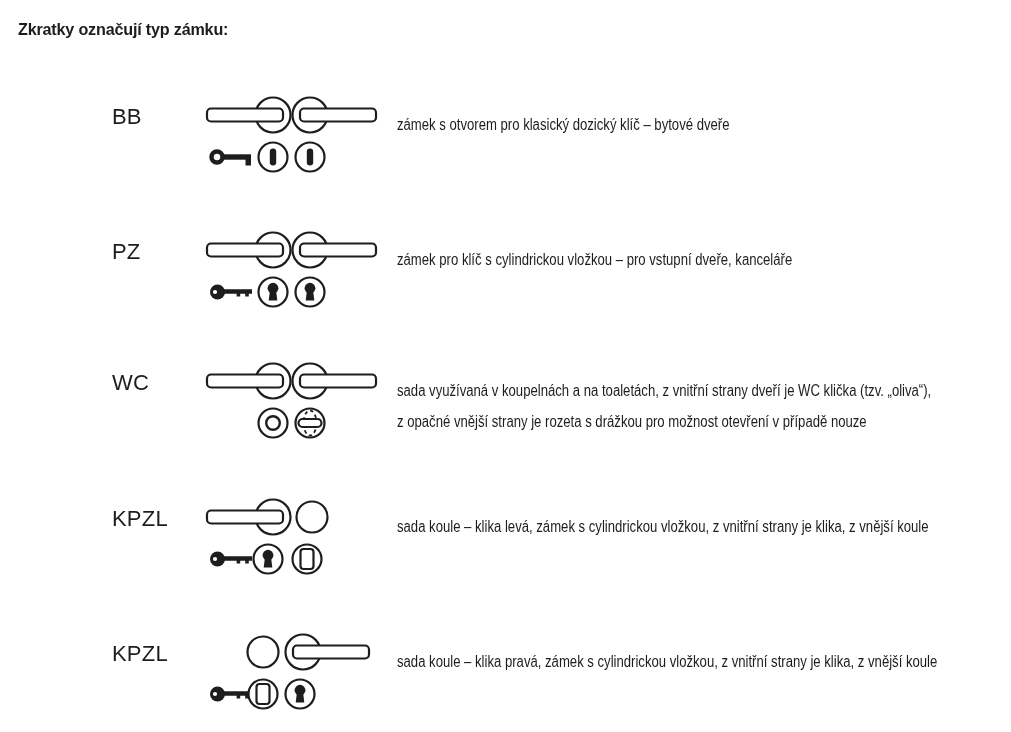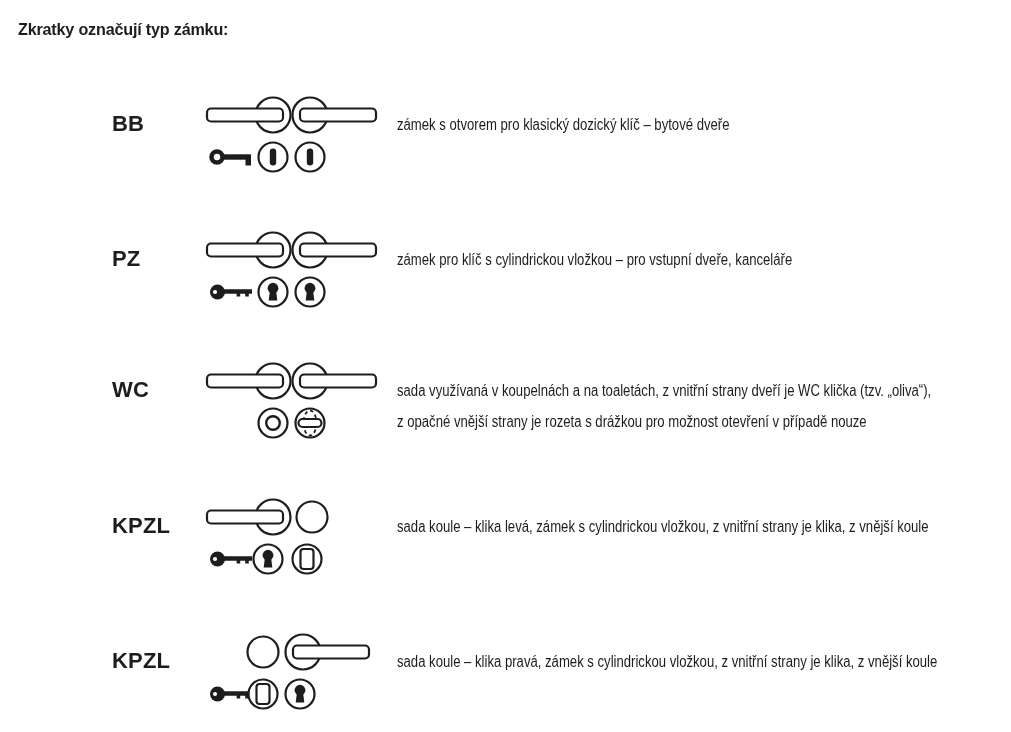--- a/index.html
+++ b/index.html
@@ -29,23 +29,23 @@
   }
   .row {
     position: absolute;
     left: 0;
     width: 1011px;
     height: 0;
   }
   .code {
     position: absolute;
     left: 112px;
-    top: 18px;
+    top: 11px;
     font-size: 22px;
-    font-weight: bold;
+    font-weight: normal;
     line-height: 22px;
     letter-spacing: 0.2px;
     white-space: nowrap;
   }
   .icons {
     position: absolute;
     left: 205px;
     top: 0;
   }
   .desc {

